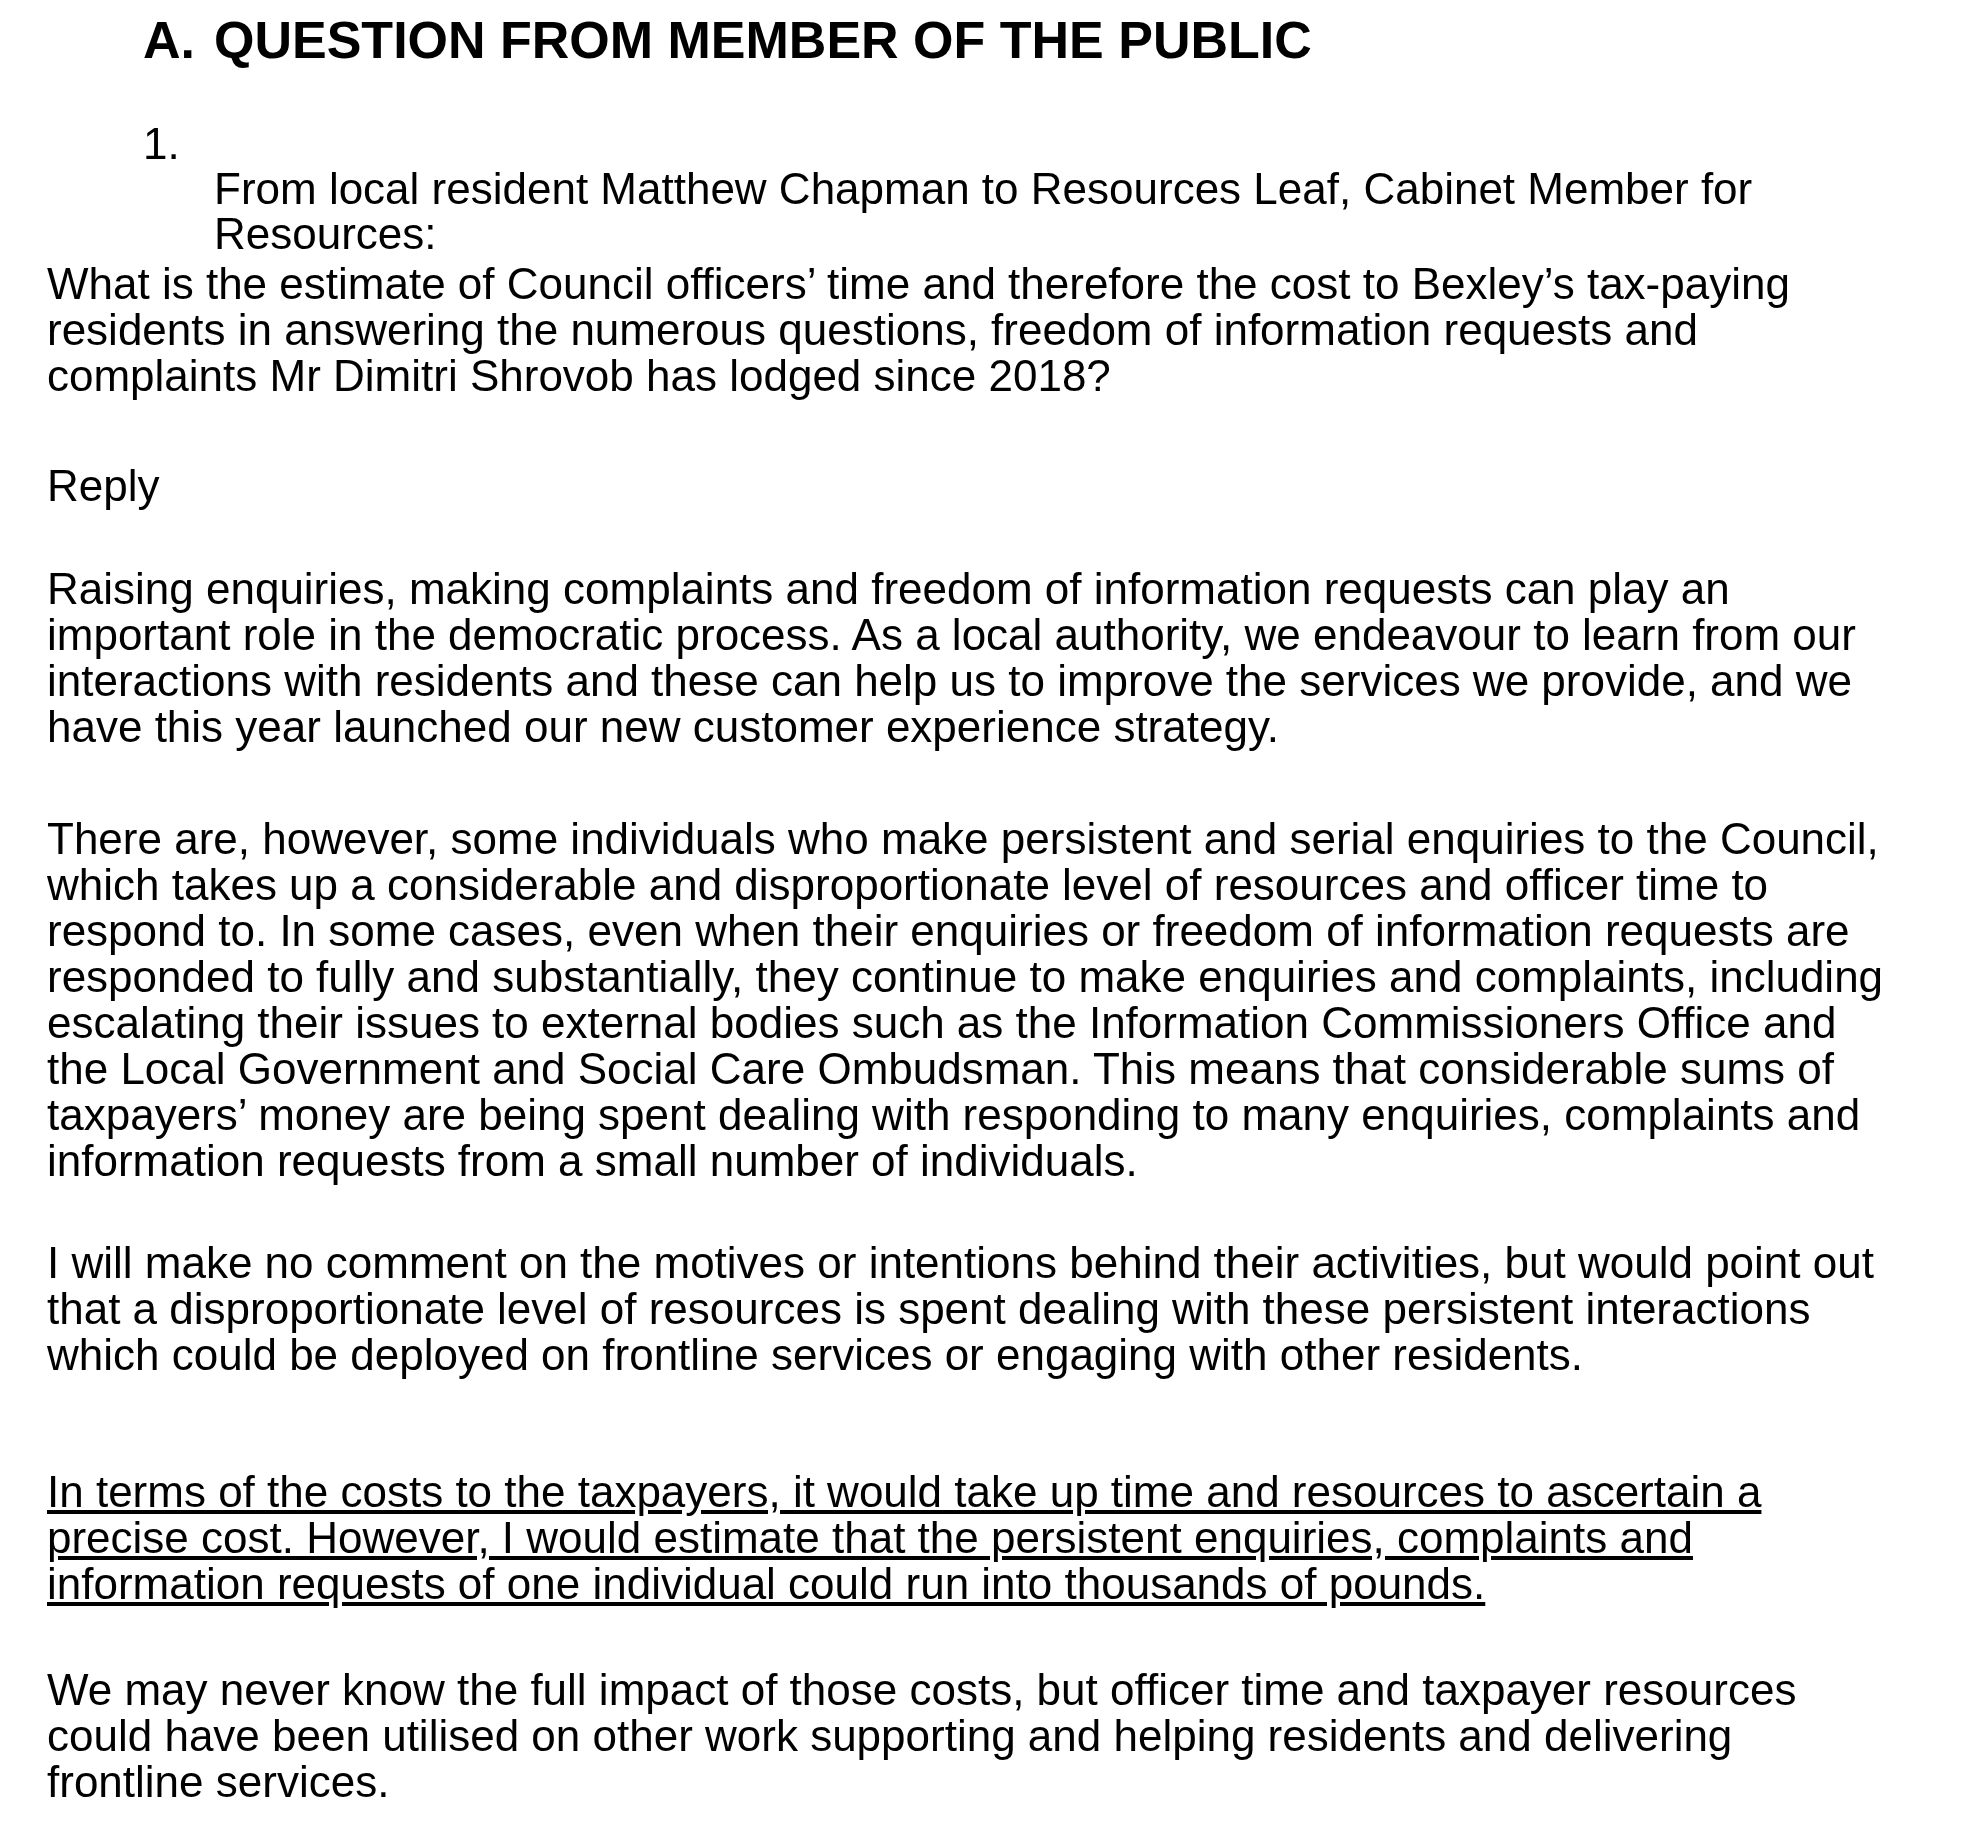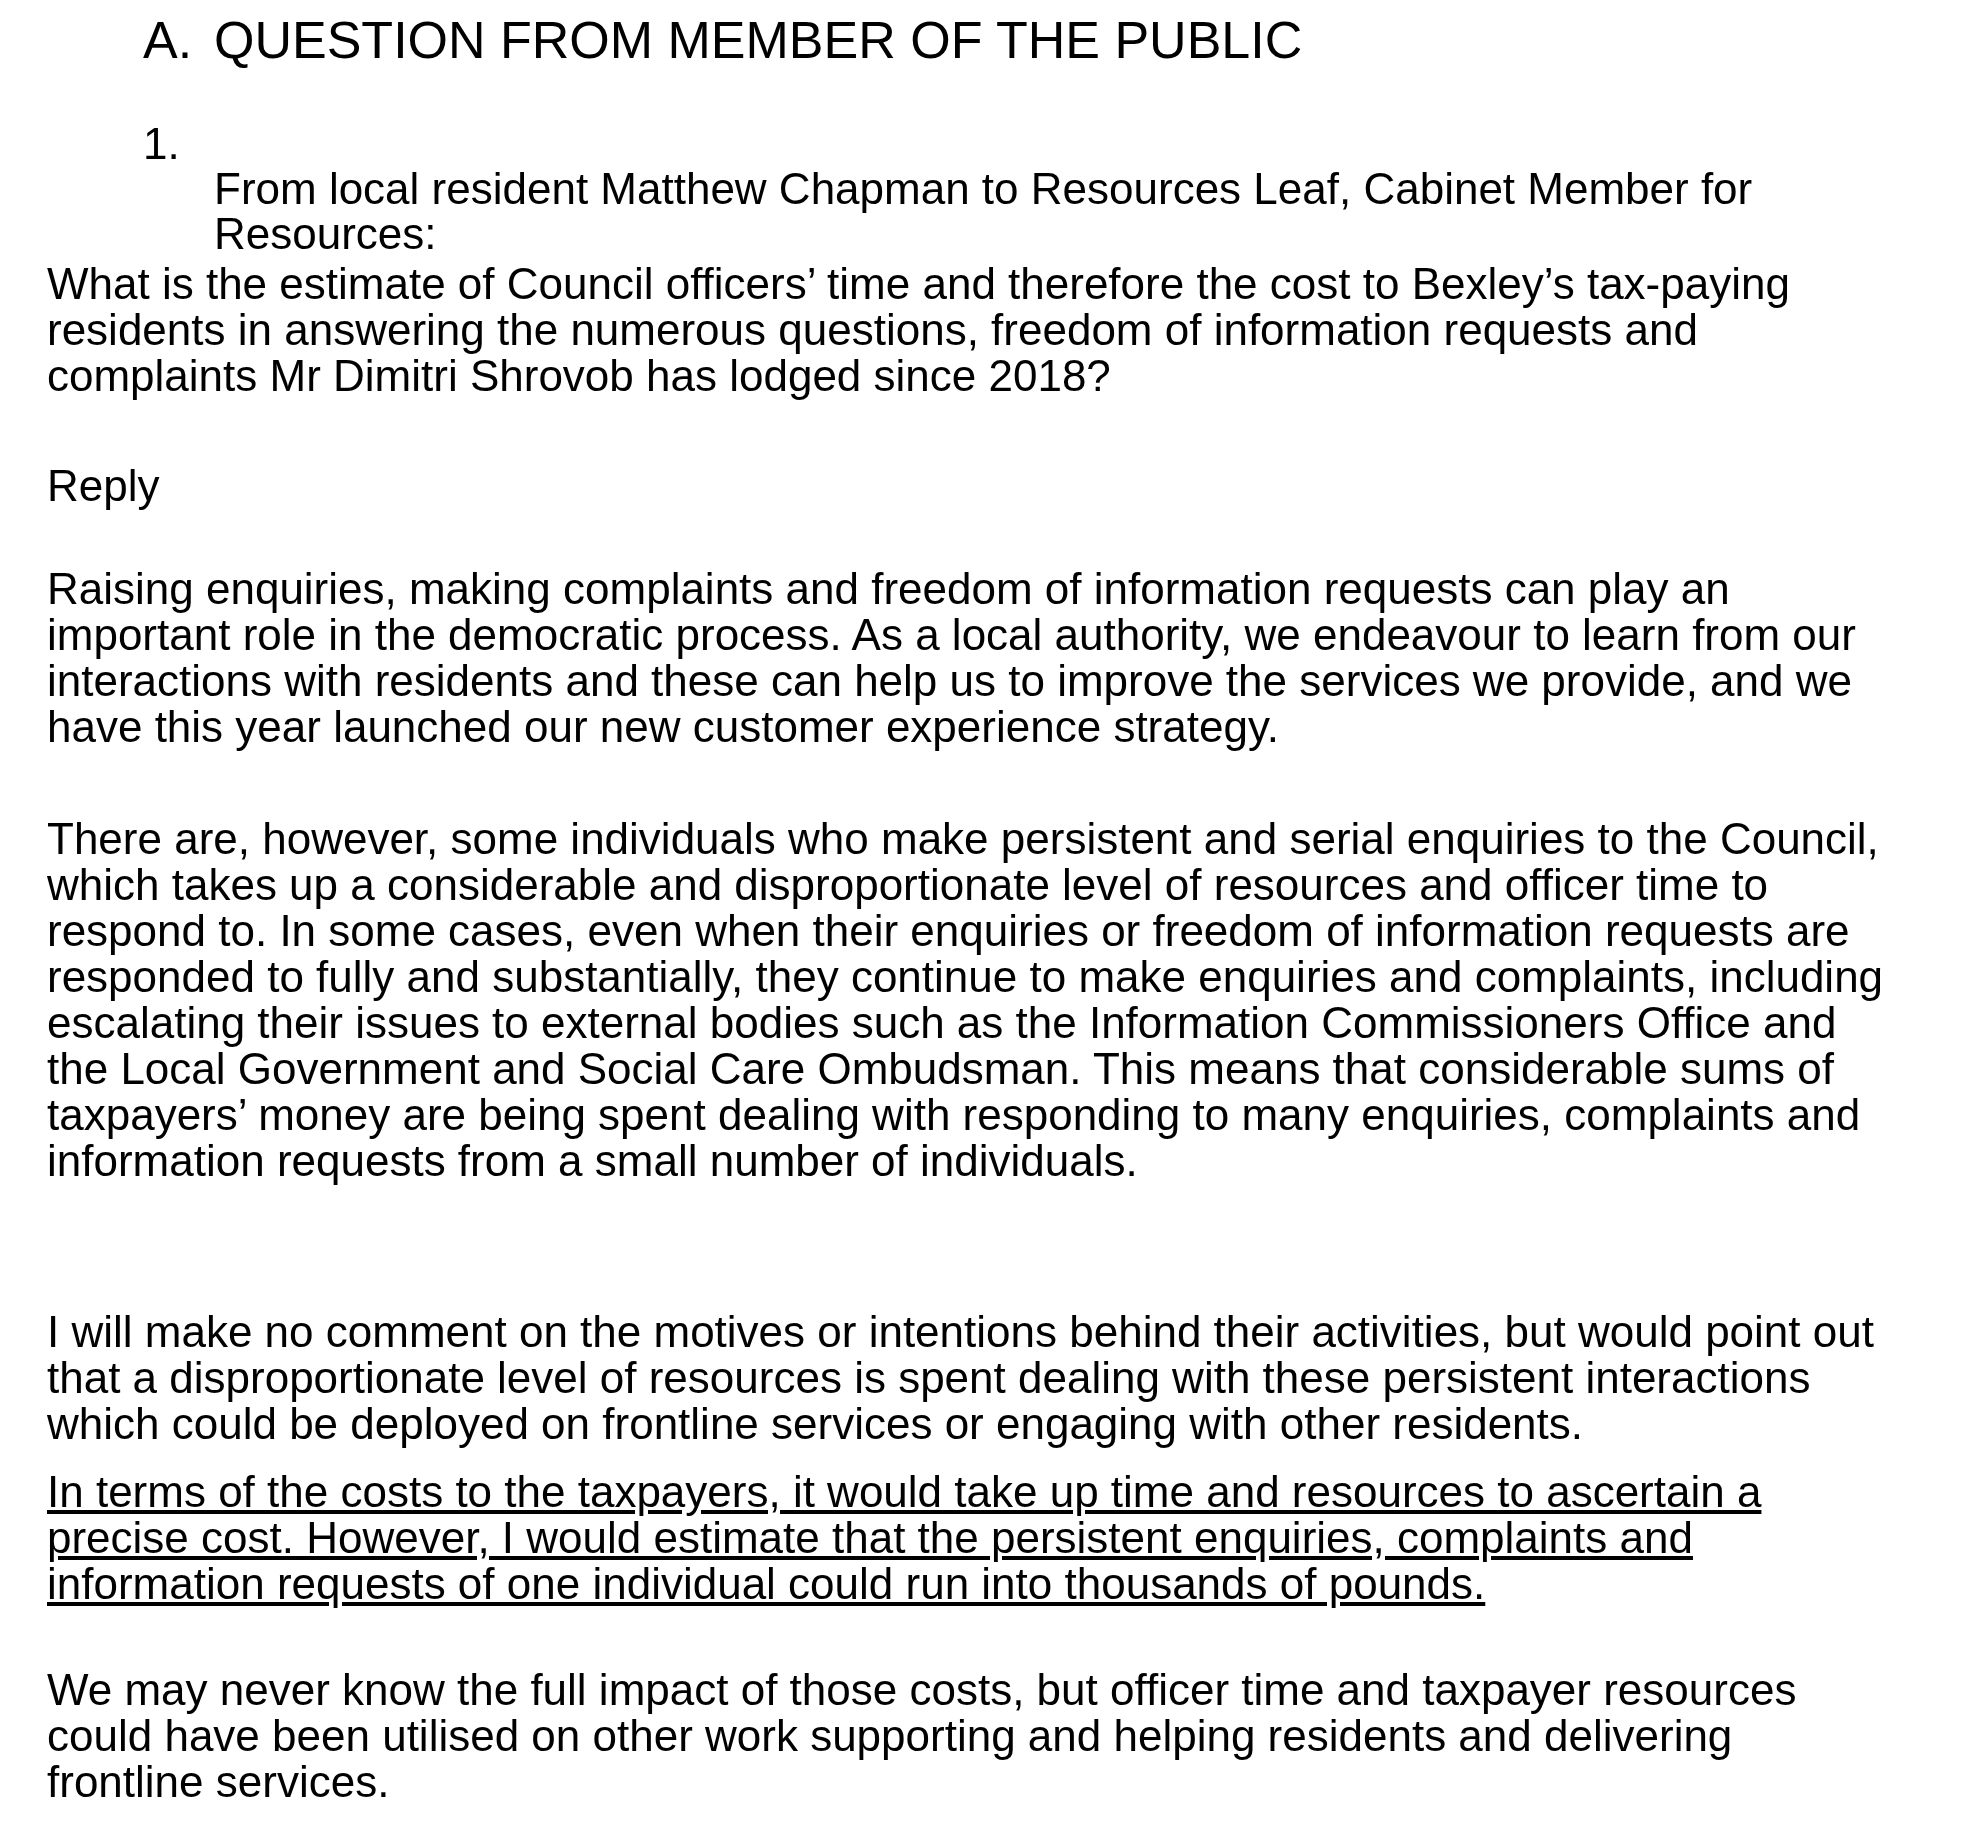--- a/index.html
+++ b/index.html
@@ -10,21 +10,21 @@
     background: #ffffff;
     color: #000000;
     font-family: "Liberation Sans", sans-serif;
     overflow: hidden;
   }
   .heading {
     position: absolute;
     top: 11px;
     left: 143px;
     font-size: 52px;
-    font-weight: normal;
+    font-weight: bold;
     line-height: 59px;
     white-space: nowrap;
   }
   .heading .marker {
     display: inline-block;
     width: 71px;
   }
   .numbered-item {
     position: absolute;
     top: 121px;
@@ -43,21 +43,21 @@
     position: absolute;
     left: 47px;
     font-size: 44px;
     line-height: 46px;
     white-space: pre-line;
   }
   .para-question { top: 261px; }
   .para-reply-label { top: 463px; }
   .para-reply-1 { top: 566px; }
   .para-reply-2 { top: 816px; }
-  .para-reply-3 { top: 1309px; }
+  .para-reply-3 { top: 1240px; }
   .para-reply-4 { top: 1469px; text-decoration: underline; }
   .para-reply-5 { top: 1667px; }
 </style>
 </head>
 <body>
 
 <div class="page">
 
   <div class="heading">
     <span class="marker">A.</span><span>QUESTION FROM MEMBER OF THE PUBLIC</span>

